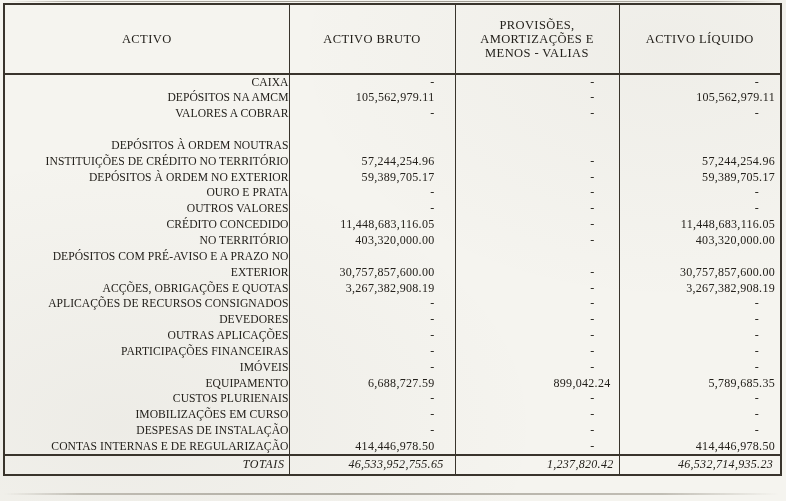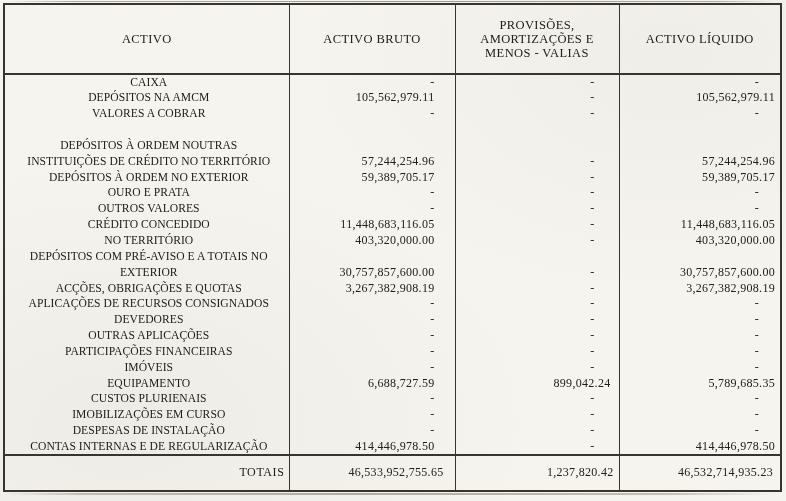--- a/index.html
+++ b/index.html
@@ -52,37 +52,37 @@
   td {
     padding: 0;
     vertical-align: middle;
     overflow: hidden;
     white-space: nowrap;
     border-left: 1px solid #39342c;
   }
   td:first-child { border-left: none; }
 
   td.col-label {
-    text-align: center;
+    text-align: right;
     padding-left: 4px;
     font-size: 11.6px;
     letter-spacing: 0.05px;
   }
   td.col-num {
     text-align: right;
     font-size: 12px;
     letter-spacing: 0.3px;
   }
   td.col-bruto { padding-right: 20px; }
   td.col-prov  { padding-right: 8px; }
   td.col-liq   { padding-right: 5px; }
   td.col-prov.dash { padding-right: 24px; }
   td.col-liq.dash  { padding-right: 21px; }
 
-  tfoot tr { height: 36px; }
+  tfoot tr { height: 20px; font-style: italic; }
   tfoot td {
     border-top: 2px solid #39342c;
   }
   tfoot td.col-label {
     text-align: right;
     padding-right: 4px;
     font-size: 12px;
     letter-spacing: 0.6px;
   }
   tfoot td.col-bruto { padding-right: 11px; }
@@ -207,21 +207,21 @@
 
 
   <tr class="data-row">
     <td class="col-label">NO TERRITÓRIO</td>
     <td class="col-num col-bruto">403,320,000.00</td>
     <td class="col-num col-prov dash">-</td>
     <td class="col-num col-liq">403,320,000.00</td>
   </tr>
 
   <tr class="data-row">
-    <td class="col-label">DEPÓSITOS COM PRÉ-AVISO E A TOTAIS NO</td>
+    <td class="col-label">DEPÓSITOS COM PRÉ-AVISO E A PRAZO NO</td>
     <td class="col-num col-bruto"></td>
     <td class="col-num col-prov"></td>
     <td class="col-num col-liq"></td>
   </tr>
 
   <tr class="data-row">
     <td class="col-label">EXTERIOR</td>
     <td class="col-num col-bruto">30,757,857,600.00</td>
     <td class="col-num col-prov dash">-</td>
     <td class="col-num col-liq">30,757,857,600.00</td>

